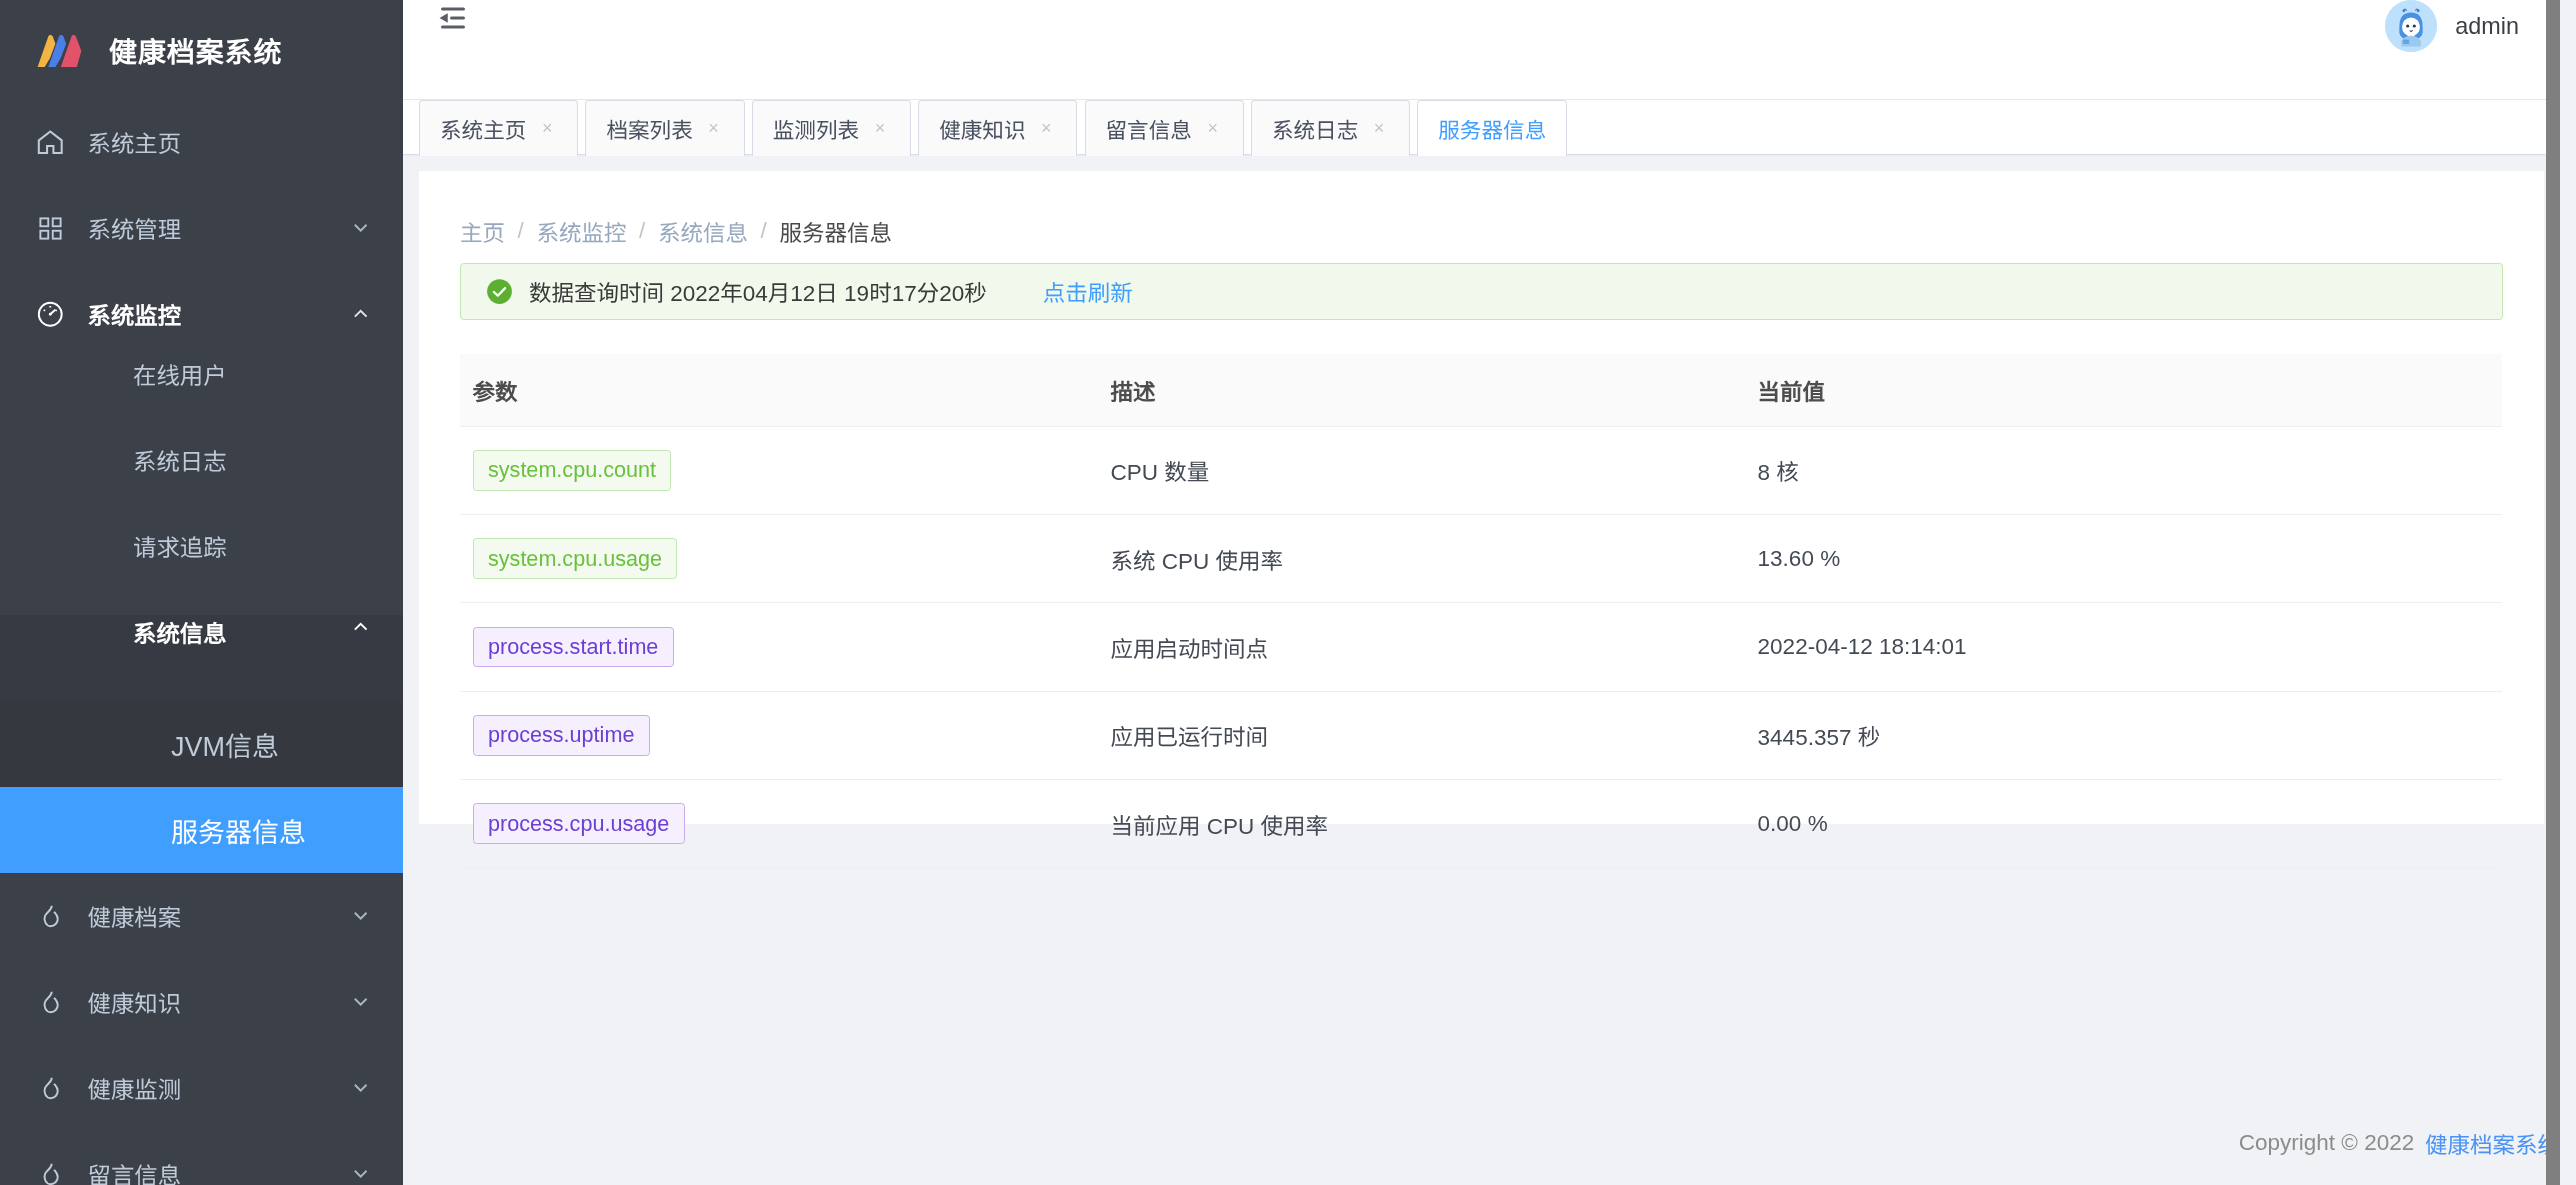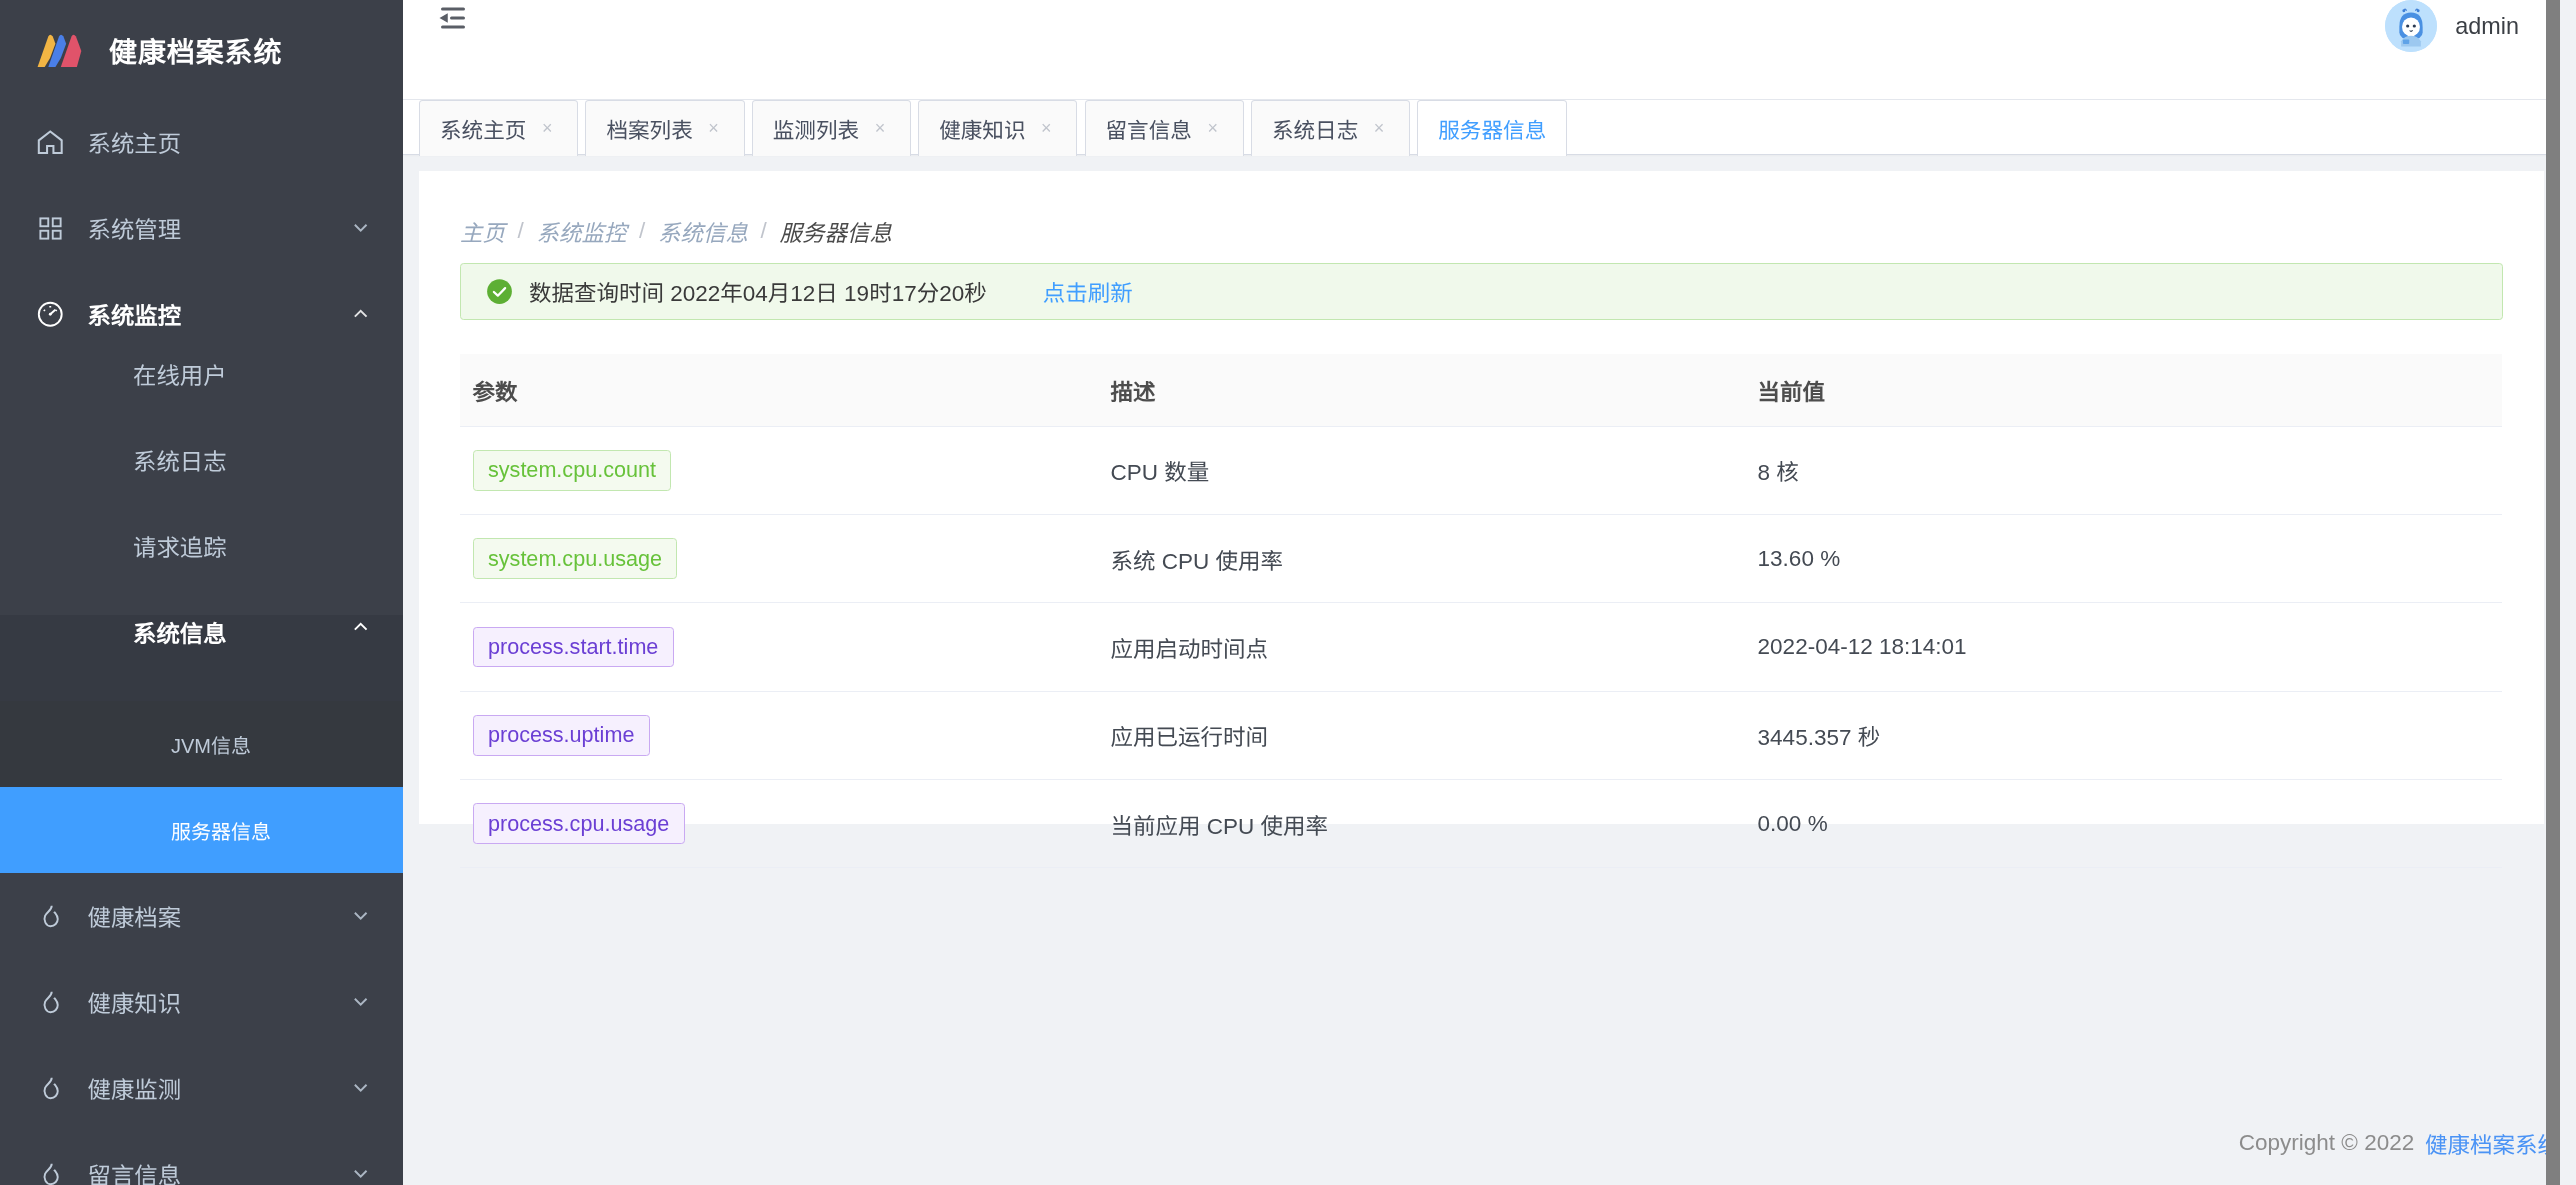--- a/index.html
+++ b/index.html
@@ -52,21 +52,21 @@
     height: 86px; display: flex; align-items: flex-start;
     padding-left: 133px; padding-right: 30.5px;
     color: #bfcbd9; font-size: 23.4px; cursor: pointer;
   }
   .sub-item .si-label { flex: 1 1 auto; white-space: nowrap; }
   .sub-item .si-arrow { width: 23.4px; height: 23.4px; flex: 0 0 23.4px; }
   .sub-item.sub-group-open { background: #363a43; }
   .sub-item.sub-group-open .si-label { color: #ffffff; font-weight: bold; }
   .sub-sub-item {
     height: 86px; display: flex; align-items: center;
-    padding-left: 171px; color: #bfcbd9; font-size: 20px;
+    padding-left: 171px; color: #bfcbd9; font-size: 27px;
     background: #35393f; cursor: pointer;
   }
   .sub-sub-item.active { background: #409eff; color: #ffffff; }
 
   
   .main {
     flex: 1 1 auto; height: 1186px; position: relative;
     display: flex; flex-direction: column; overflow: hidden;
     background: #f0f2f5;
   }
@@ -119,21 +119,21 @@
   .content-card {
     position: absolute; left: 16px; top: 16px; right: 16px;
     background: #ffffff;
     padding: 0 0 0 0;
     height: 653px;
   }
   .breadcrumb {
     display: flex; align-items: center; gap: 0;
     font-size: 22.5px; padding: 38px 0 0 41px; height: 81px;
   }
-  .bc-item { color: #97a8be; font-style: italic; }
+  .bc-item { color: #97a8be; }
   .bc-item.current { color: #4a4a4a; }
   .bc-sep { color: #c0c4cc; margin: 0 12.6px; }
 
   .alert {
     margin: 10.8px 41px 0 41px;
     background: #f0f9eb; border: 0.9px solid #c2e7b0;
     border-radius: 3.6px;
     height: 57px; display: flex; align-items: center;
     padding: 0 25px; gap: 16px;
   }

